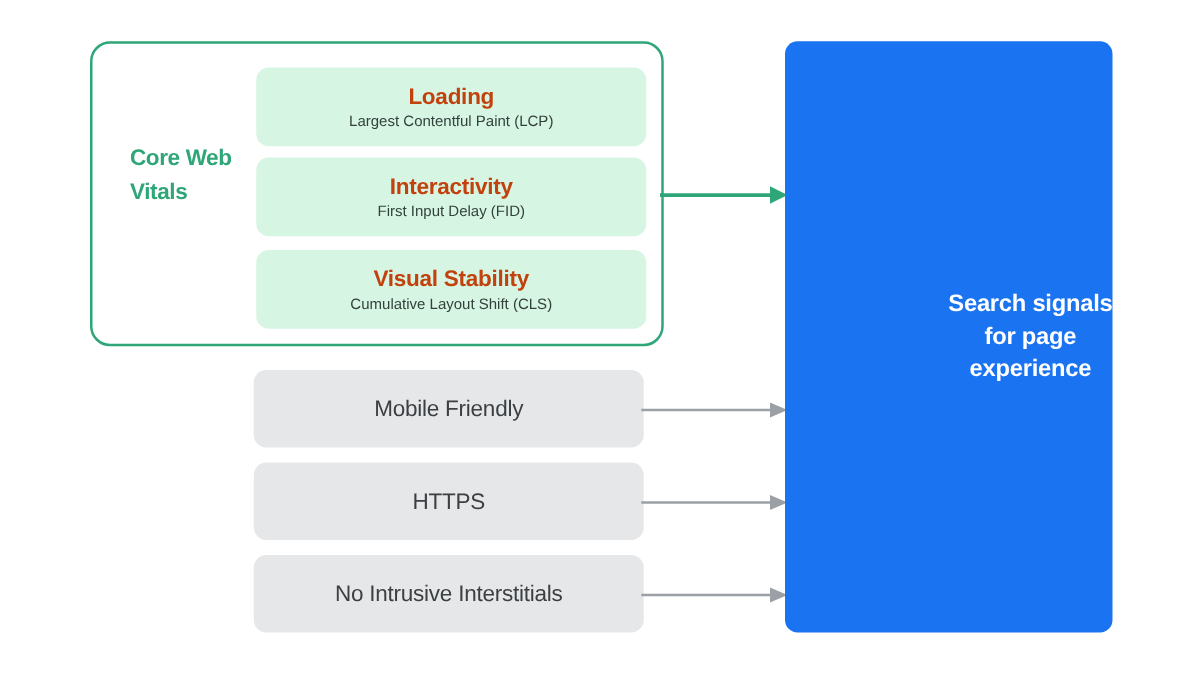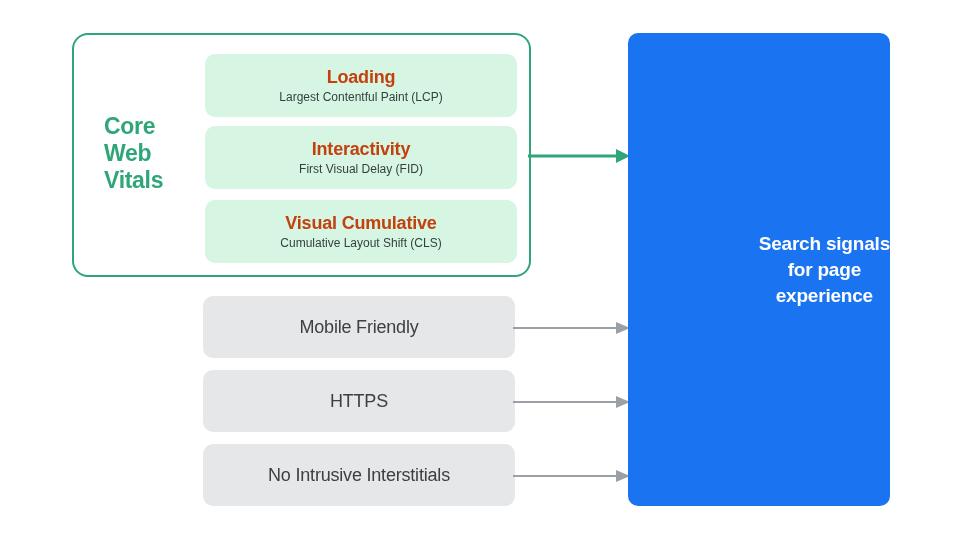--- a/index.html
+++ b/index.html
@@ -30,21 +30,21 @@
     border: 2px solid #2fa678;
     border-radius: 16px;
     background: #ffffff;
   }
   #cwv-label {
     position: absolute;
     left: 30px;
     top: 78px;
     width: 86px;
     color: #2fa678;
-    font-size: 23px;
+    font-size: 18px;
     font-weight: bold;
     line-height: 27px;
     letter-spacing: -0.3px;
   }
 
   
   .pill {
     position: absolute;
     left: 131px;
     width: 312px;
@@ -139,25 +139,25 @@
 Web
 Vitals</div>
 
     <div class="pill" id="pill-0">
       <div class="pill-title">Loading</div>
       <div class="pill-sub">Largest Contentful Paint (LCP)</div>
     </div>
 
     <div class="pill" id="pill-1">
       <div class="pill-title">Interactivity</div>
-      <div class="pill-sub">First Visual Delay (FID)</div>
+      <div class="pill-sub">First Input Delay (FID)</div>
     </div>
 
     <div class="pill" id="pill-2">
-      <div class="pill-title">Visual Cumulative</div>
+      <div class="pill-title">Visual Stability</div>
       <div class="pill-sub">Cumulative Layout Shift (CLS)</div>
     </div>
   </div>
 
   <div class="gray-box" id="gray-0">
     <div class="gray-label">Mobile Friendly</div>
   </div>
 
   <div class="gray-box" id="gray-1">
     <div class="gray-label">HTTPS</div>

